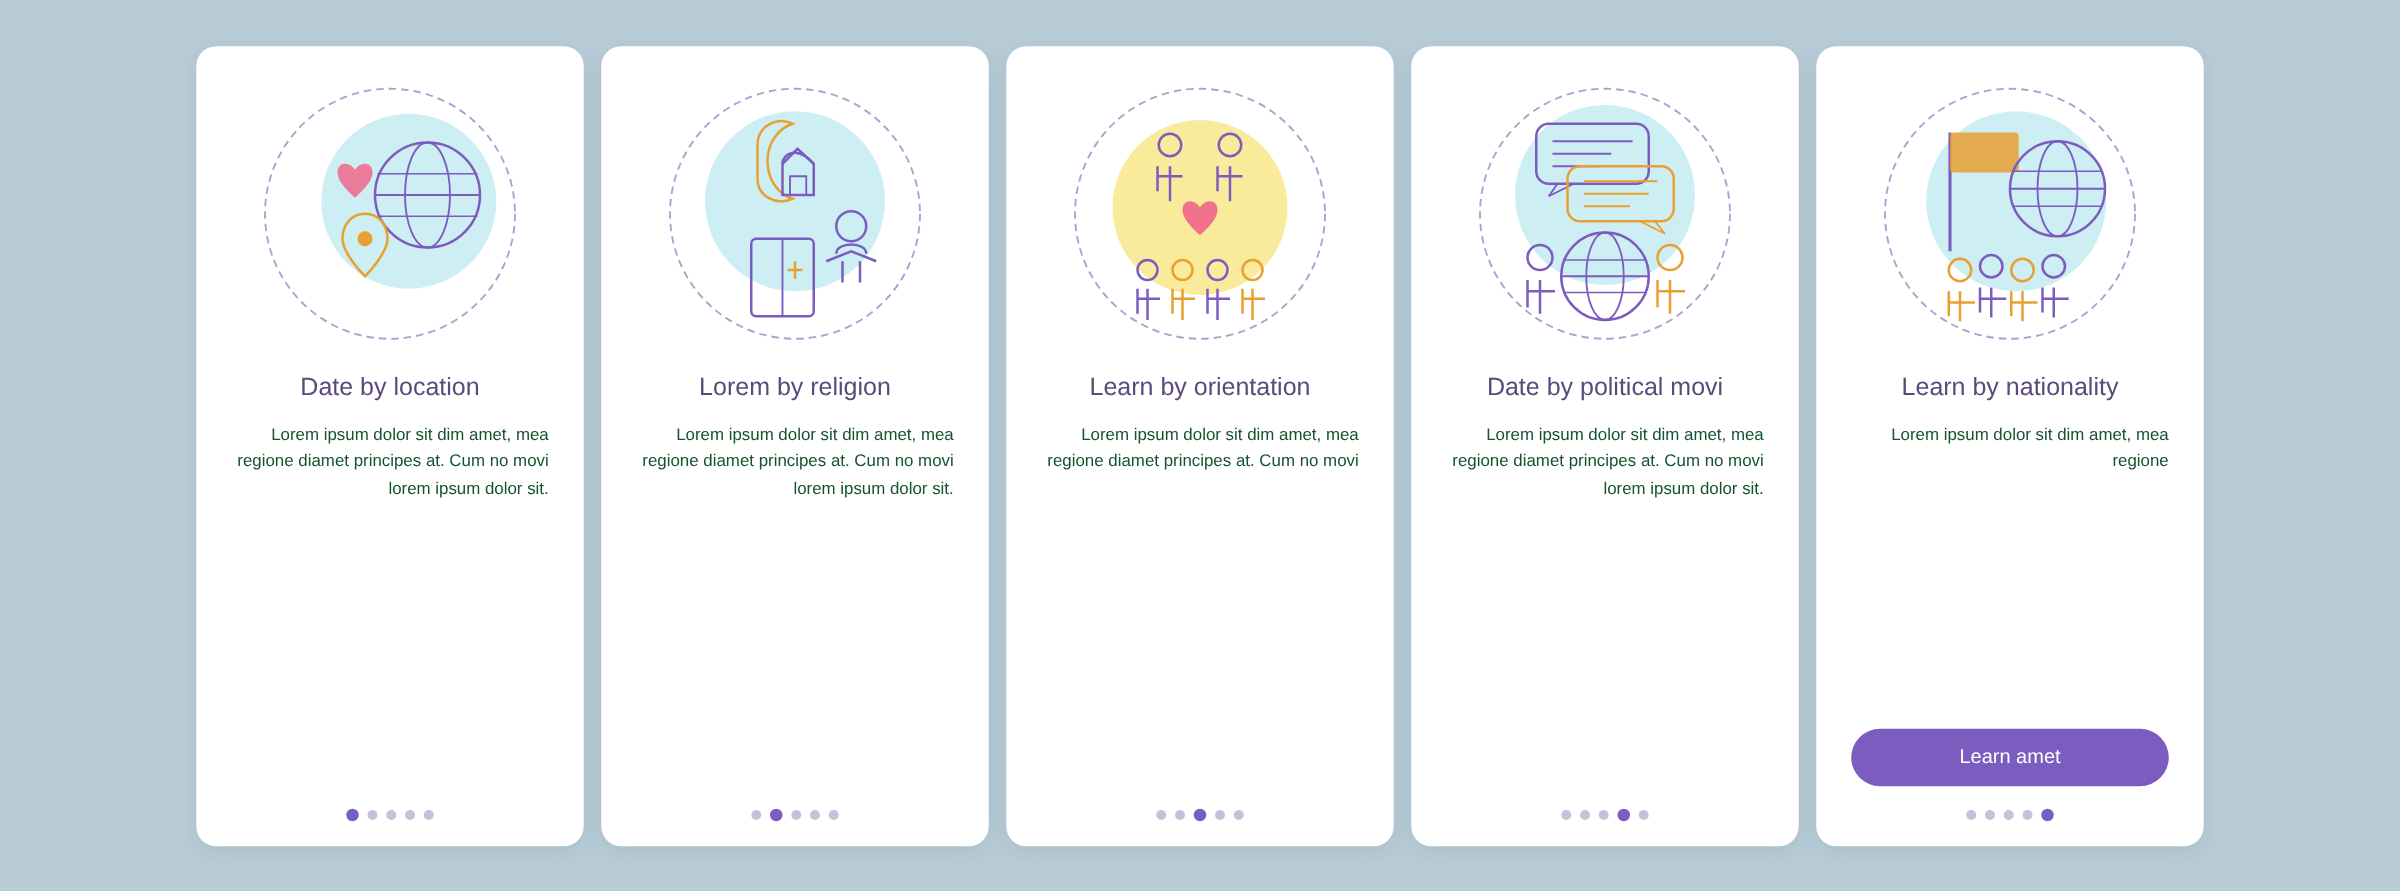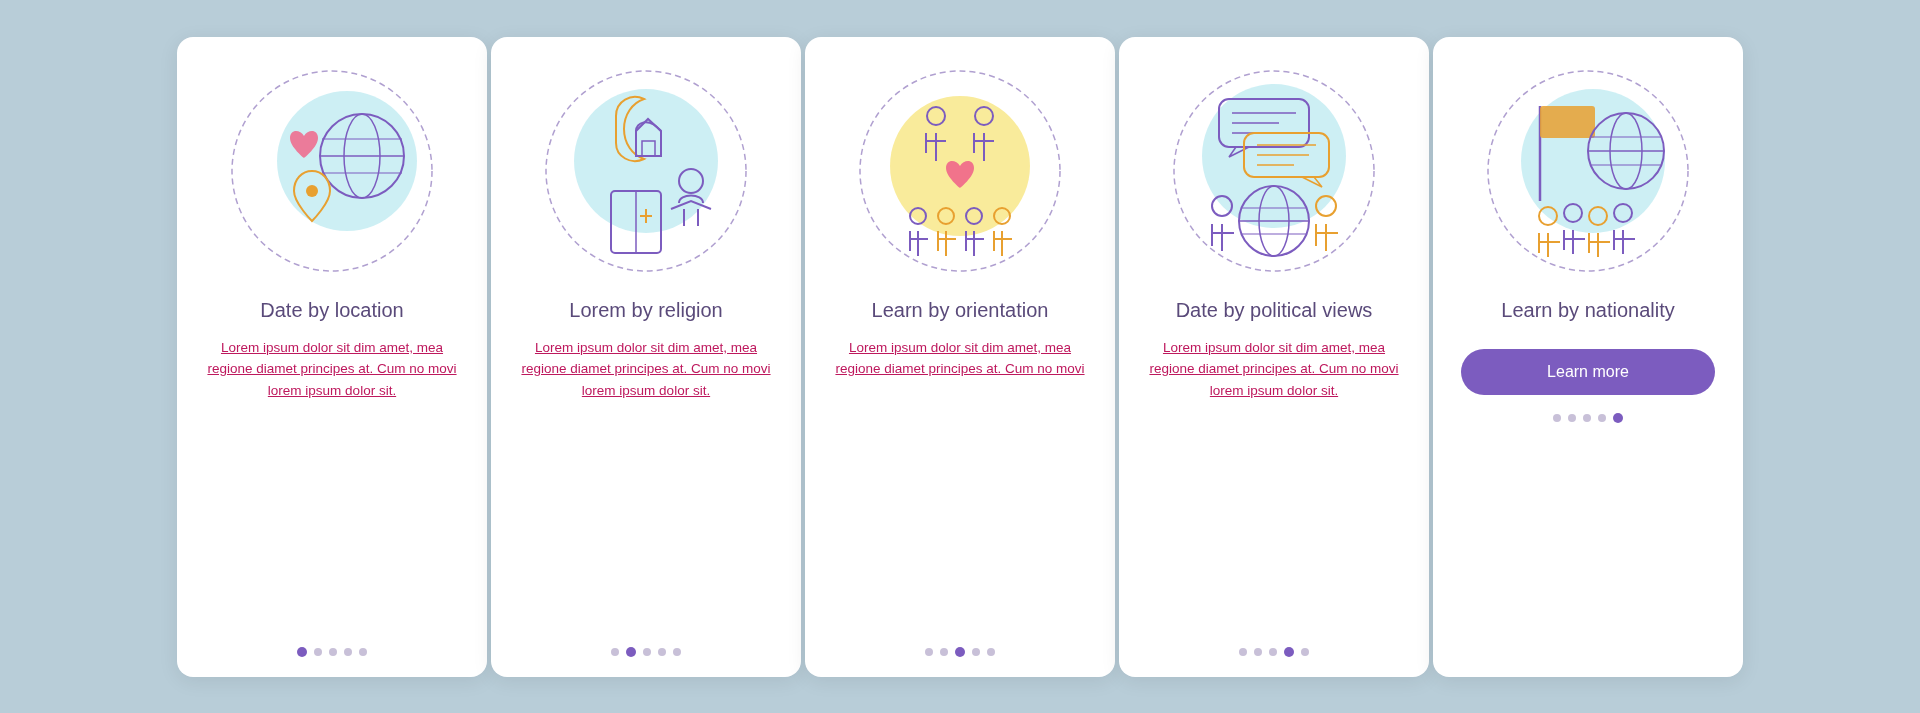--- a/index.html
+++ b/index.html
@@ -8,21 +8,21 @@
       height: 713px;
       background: #b8cdd8;
       display: flex;
       align-items: center;
       justify-content: center;
       font-family: 'Segoe UI', Arial, sans-serif;
       overflow: hidden;
     }
     .cards-container {
       display: flex;
-      gap: 4px;
+      gap: 14px;
       align-items: center;
       justify-content: center;
       padding: 30px 40px;
     }
     .card {
       background: #ffffff;
       border-radius: 16px;
       width: 310px;
       min-height: 640px;
       display: flex;
@@ -44,25 +44,24 @@
     .card-title {
       font-size: 20px;
       color: #5a4a7a;
       font-weight: 500;
       text-align: center;
       margin-bottom: 14px;
       line-height: 1.3;
     }
     .card-body {
       font-size: 13.5px;
-      color: #be185d;
-      text-align: center;
+      color: #14532d;
+      text-align: right;
       line-height: 1.6;
       flex: 1;
-      text-decoration: underline;
     }
     .dots-container {
       display: flex;
       gap: 7px;
       margin-top: 18px;
       align-items: center;
     }
     .dot {
       width: 8px;
       height: 8px;
@@ -234,21 +233,21 @@
         <line x1="77" y1="173" x2="143" y2="173" stroke="#7c5cbf" stroke-width="1.2"></line>
 
         <circle cx="58" cy="145" r="10" fill="none" stroke="#7c5cbf" stroke-width="2"></circle>
         <path d="M48 163 L48 185 M58 163 L58 190" fill="none" stroke="#7c5cbf" stroke-width="2"></path>
         <path d="M48 172 L70 172" fill="none" stroke="#7c5cbf" stroke-width="2"></path>
         <circle cx="162" cy="145" r="10" fill="none" stroke="#e8a030" stroke-width="2"></circle>
         <path d="M152 163 L152 185 M162 163 L162 190" fill="none" stroke="#e8a030" stroke-width="2"></path>
         <path d="M152 172 L174 172" fill="none" stroke="#e8a030" stroke-width="2"></path>
       </svg>
     </div>
-    <div class="card-title">Date by political views</div>
+    <div class="card-title">Date by political movi</div>
     <div class="card-body">Lorem ipsum dolor sit dim amet, mea regione diamet principes at. Cum no movi lorem ipsum dolor sit.</div>
     <div class="dots-container">
       <div class="dot"></div>
       <div class="dot"></div>
       <div class="dot"></div>
       <div class="dot active"></div>
       <div class="dot"></div>
     </div>
   </div>
 
@@ -275,21 +274,22 @@
         <path d="M86 178 L107 178" fill="none" stroke="#7c5cbf" stroke-width="2"></path>
         <circle cx="120" cy="155" r="9" fill="none" stroke="#e8a030" stroke-width="2"></circle>
         <path d="M111 172 L111 192 M120 172 L120 196" fill="none" stroke="#e8a030" stroke-width="2"></path>
         <path d="M111 181 L132 181" fill="none" stroke="#e8a030" stroke-width="2"></path>
         <circle cx="145" cy="152" r="9" fill="none" stroke="#7c5cbf" stroke-width="2"></circle>
         <path d="M136 169 L136 189 M145 169 L145 193" fill="none" stroke="#7c5cbf" stroke-width="2"></path>
         <path d="M136 178 L157 178" fill="none" stroke="#7c5cbf" stroke-width="2"></path>
       </svg>
     </div>
     <div class="card-title">Learn by nationality</div>
-    <button class="learn-more-btn">Learn more</button>
+    <div class="card-body">Lorem ipsum dolor sit dim amet, mea regione</div>
+    <button class="learn-more-btn">Learn amet</button>
     <div class="dots-container">
       <div class="dot"></div>
       <div class="dot"></div>
       <div class="dot"></div>
       <div class="dot"></div>
       <div class="dot active"></div>
     </div>
   </div>
 
 </div>

